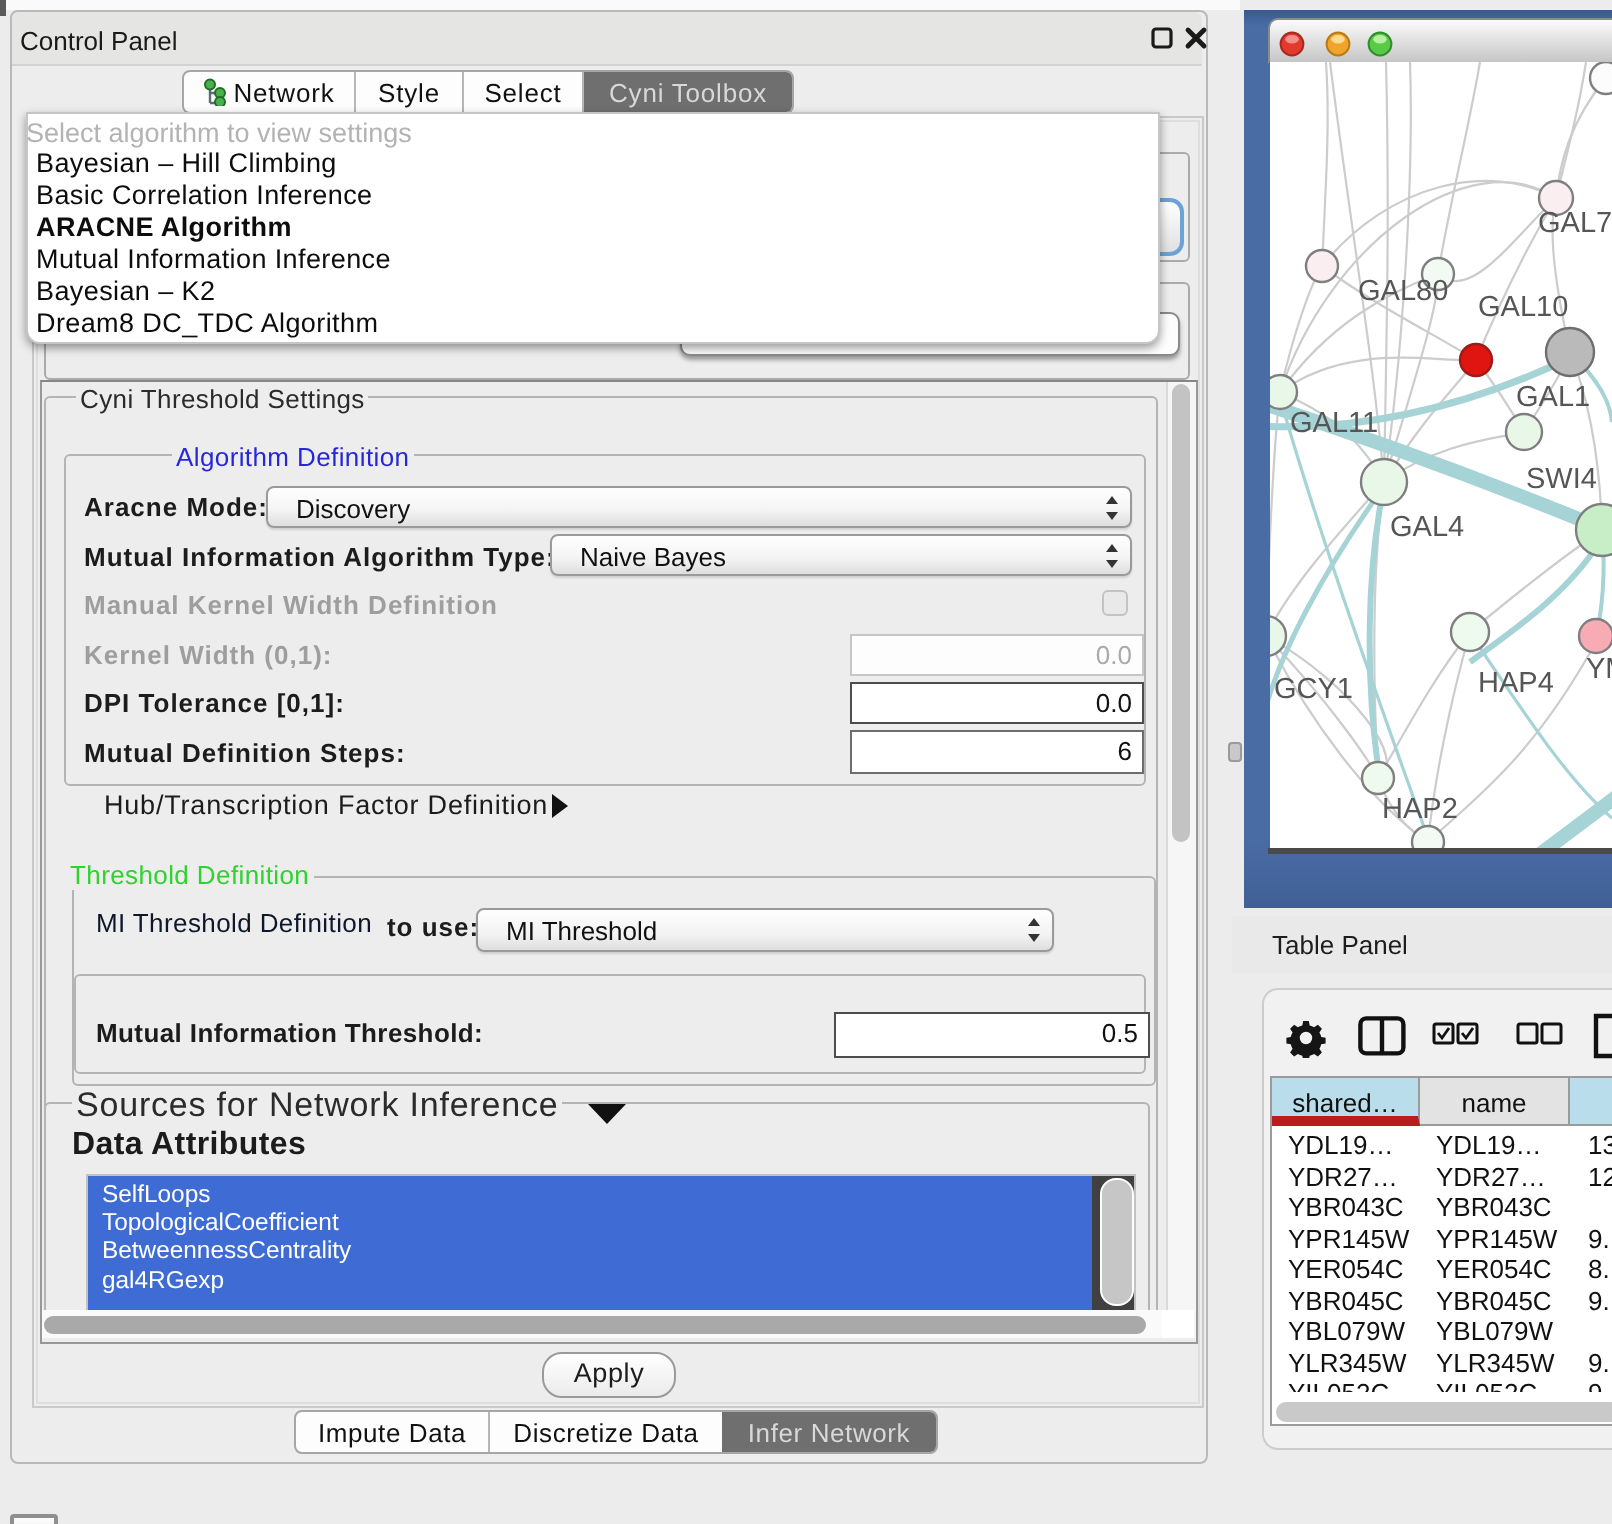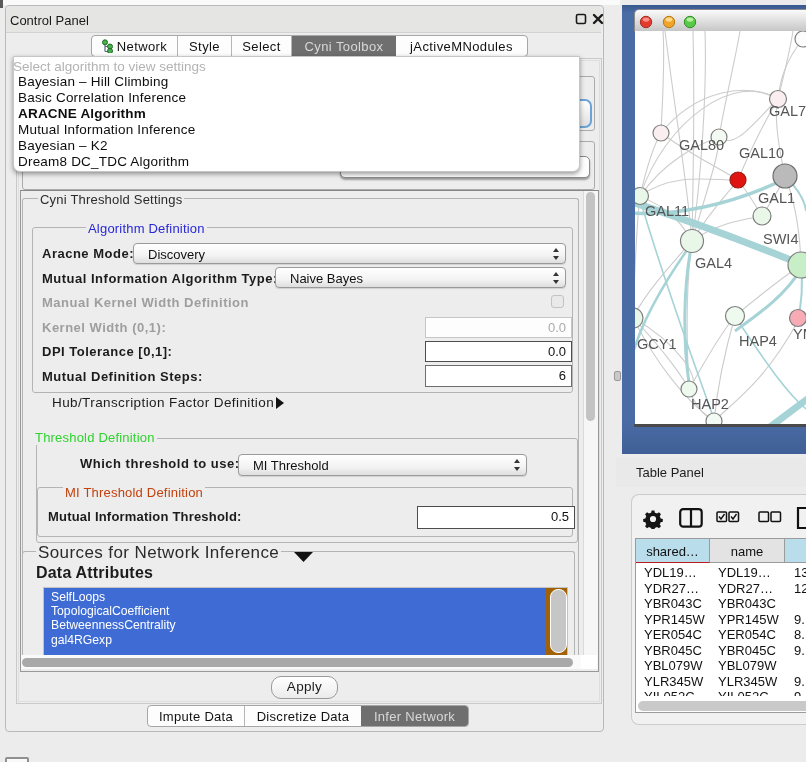--- a/index.html
+++ b/index.html
@@ -38,21 +38,20 @@
         <path d="M3 4 L3 12.5 M3 7.5 L8 7.5 M3 12.5 L8 12.5" stroke="#5a6a7a" stroke-width="1.2" fill="none"></path>
         <circle cx="3" cy="3.3" r="2.5" fill="#4aaf4e" stroke="#1f6e23" stroke-width="1"></circle>
         <circle cx="8" cy="7.5" r="2.5" fill="#4aaf4e" stroke="#1f6e23" stroke-width="1"></circle>
         <circle cx="8" cy="12" r="2.5" fill="#4aaf4e" stroke="#1f6e23" stroke-width="1"></circle>
       </svg>
   <span>Network</span>
     </div>
  <div style="width:53px;display:flex;align-items:center;justify-content:center;border-right:1px solid #b6b6b6;">Style</div>
  <div style="width:59px;display:flex;align-items:center;justify-content:center;border-right:1px solid #b6b6b6;">Select</div>
  <div style="width:104px;display:flex;align-items:center;justify-content:center;background:#6f6f6f;color:#d8d8d8;">Cyni Toolbox</div>
- <div style="width:131px;display:flex;align-items:center;justify-content:center;">jActiveMNodules</div>
 </div>
 
 <div class="abs" style="left:22px;top:76px;width:571px;height:53px;border:1px solid #ababab;border-radius:3px;"></div>
 <div class="abs" style="left:22px;top:141px;width:571px;height:47px;border:1px solid #ababab;border-radius:3px;"></div>
 <div class="abs" style="left:340px;top:99px;width:248px;height:25px;border:2.5px solid #6ba3d6;border-radius:7px;background:linear-gradient(#ffffff,#e0e0e0);"></div>
 <div class="abs" style="left:340px;top:156px;width:248px;height:20px;border:1px solid #8a8a8a;border-radius:5px;background:#fdfdfd;box-shadow:0 2px 2px rgba(0,0,0,0.35);"></div>
 
 <div class="abs" style="left:13px;top:56px;width:565px;height:114px;background:#ffffff;border:1px solid #c6c6c6;border-radius:0 0 7px 7px;box-shadow:0 2px 5px rgba(0,0,0,0.4);"></div>
 <div class="abs" style="left:13px;top:59px;width:565px;text-align:left;font-size:13.5px;color:#b3b3b3;">Select algorithm to view settings</div>
 <div class="abs" style="left:18px;top:74px;font-size:13.5px;letter-spacing:0.2px;color:#0d0d0d;line-height:16px;">
@@ -113,32 +112,32 @@
 <div class="lbl" style="left:80px;top:456px;">Which threshold to use:</div>
 <div class="combo" style="left:238px;top:454px;width:287px;height:20px;">
     <span class="ct">MI Threshold</span>
  <svg class="carr" width="8" height="14">
       <path d="M4 1 L7 5 L1 5 Z" fill="#333"></path>
       <path d="M4 13 L7 9 L1 9 Z" fill="#333"></path>
     </svg>
   </div>
 
 <div class="fs" style="left:37px;top:487px;width:534px;height:48px;"></div>
-<div class="fst" style="left:46px;top:485px;color:#c2410c;margin-left:17px;">MI Threshold Definition</div>
+<div class="fst" style="left:46px;top:454px;color:#0f172a;">MI Threshold Definition</div>
 <div class="lbl" style="left:48px;top:509px;letter-spacing:0.2px;">Mutual Information Threshold:</div>
 <div class="field" style="left:417px;top:506px;width:151px;height:19px;border:1px solid #4d4d4d;padding:1.5px 5px 0 0;">0.5</div>
 
 <div class="fs" style="left:22px;top:551px;width:551px;height:110px;border-bottom:none;"></div>
 <div class="fst" style="left:36px;top:543px;font-size:17px;letter-spacing:0.4px;">Sources for Network Inference</div>
 <svg class="abs" style="left:293px;top:550px;" width="21" height="13">
     <path d="M1 2 L20 2 L10.5 12 Z" fill="#111"></path>
   </svg>
 <div class="lbl" style="left:36px;top:564px;font-size:16px;letter-spacing:0.2px;">Data Attributes</div>
 
-<div class="abs" style="left:43px;top:587px;width:523px;height:70px;background:#a16207;border:1px solid #c2c2c2;overflow:hidden;">
+<div class="abs" style="left:43px;top:587px;width:523px;height:70px;background:#404040;border:1px solid #c2c2c2;overflow:hidden;">
   <div class="abs" style="left:0;top:0;width:502px;height:70px;background:#3f6cd4;"></div>
   <div class="abs" style="left:7px;top:2px;font-size:12.2px;color:#fff;line-height:14.2px;">SelfLoops<br>TopologicalCoefficient<br>BetweennessCentrality<br>gal4RGexp</div>
   <div class="abs" style="left:506px;top:1px;width:15px;height:62px;background:#c6c6c6;border:1px solid #ffffff;border-radius:8px;"></div>
 </div>
 
 <div class="abs" style="left:583px;top:191px;width:14px;height:478px;background:#f6f6f6;border-left:1px solid #dadada;"></div>
 <div class="abs" style="left:585.5px;top:192px;width:9px;height:229px;background:#c3c3c3;border-radius:5px;"></div>
 <div class="abs" style="left:21px;top:655px;width:560px;height:14px;background:#fafafa;"></div>
 <div class="abs" style="left:22px;top:658px;width:551px;height:9px;background:#a9a9a9;border-radius:5px;"></div>
 <div class="abs" style="left:581px;top:655px;width:16px;height:14px;background:#ffffff;"></div>
@@ -271,21 +270,21 @@
 </svg>
 <svg class="abs" style="left:758px;top:511px;" width="24" height="12">
  <rect x="1" y="1" width="9.5" height="9.5" rx="1" fill="none" stroke="#111" stroke-width="1.5"></rect>
  <rect x="13" y="1" width="9.5" height="9.5" rx="1" fill="none" stroke="#111" stroke-width="1.5"></rect>
 </svg>
 <svg class="abs" style="left:796px;top:506px;" width="12" height="24">
     <path d="M2 2 L14 2 L14 22 L2 22 Z" fill="none" stroke="#111" stroke-width="2.2"></path>
   </svg>
 
 <div class="abs" style="left:635px;top:538px;width:171px;height:173px;border:1px solid #9b9b9b;border-right:none;background:#fff;overflow:hidden;font-size:13px;color:#111;">
-  <div style="position:absolute;left:0;top:0;height:24px;width:74px;background:#b9ddeb;border-right:1px solid #9b9b9b;border-bottom:1px solid #b91c1c;text-align:center;padding-top:5px;box-sizing:border-box;">shared…</div>
+  <div style="position:absolute;left:0;top:0;height:24px;width:74px;background:#b9ddeb;border-right:1px solid #9b9b9b;border-bottom:5px solid #b91c1c;text-align:center;padding-top:5px;box-sizing:border-box;">shared…</div>
   <div style="position:absolute;left:74px;top:0;height:24px;width:75px;background:#e3e3e3;border-right:1px solid #9b9b9b;border-bottom:1px solid #9b9b9b;text-align:center;padding-top:5px;box-sizing:border-box;">name</div>
   <div style="position:absolute;left:149px;top:0;height:24px;width:31px;background:#b9ddeb;border-bottom:1px solid #9b9b9b;padding-top:4px;box-sizing:border-box;"></div>
   <div style="position:absolute;left:8px;top:26px;line-height:15.5px;">YDL19…<br>YDR27…<br>YBR043C<br>YPR145W<br>YER054C<br>YBR045C<br>YBL079W<br>YLR345W<br>YIL052C</div>
   <div style="position:absolute;left:82px;top:26px;line-height:15.5px;">YDL19…<br>YDR27…<br>YBR043C<br>YPR145W<br>YER054C<br>YBR045C<br>YBL079W<br>YLR345W<br>YIL052C</div>
   <div style="position:absolute;left:158px;top:26px;line-height:15.5px;">13<br>12<br><br>9.<br>8.<br>9.<br><br>9.<br>9.</div>
   <div style="position:absolute;left:0px;top:157px;width:171px;height:17px;background:#fff;"></div>
   <div style="position:absolute;left:2px;top:162px;width:172px;height:10px;background:#c9c9c9;border-radius:5px;"></div>
 </div>
 
 </body></html>

